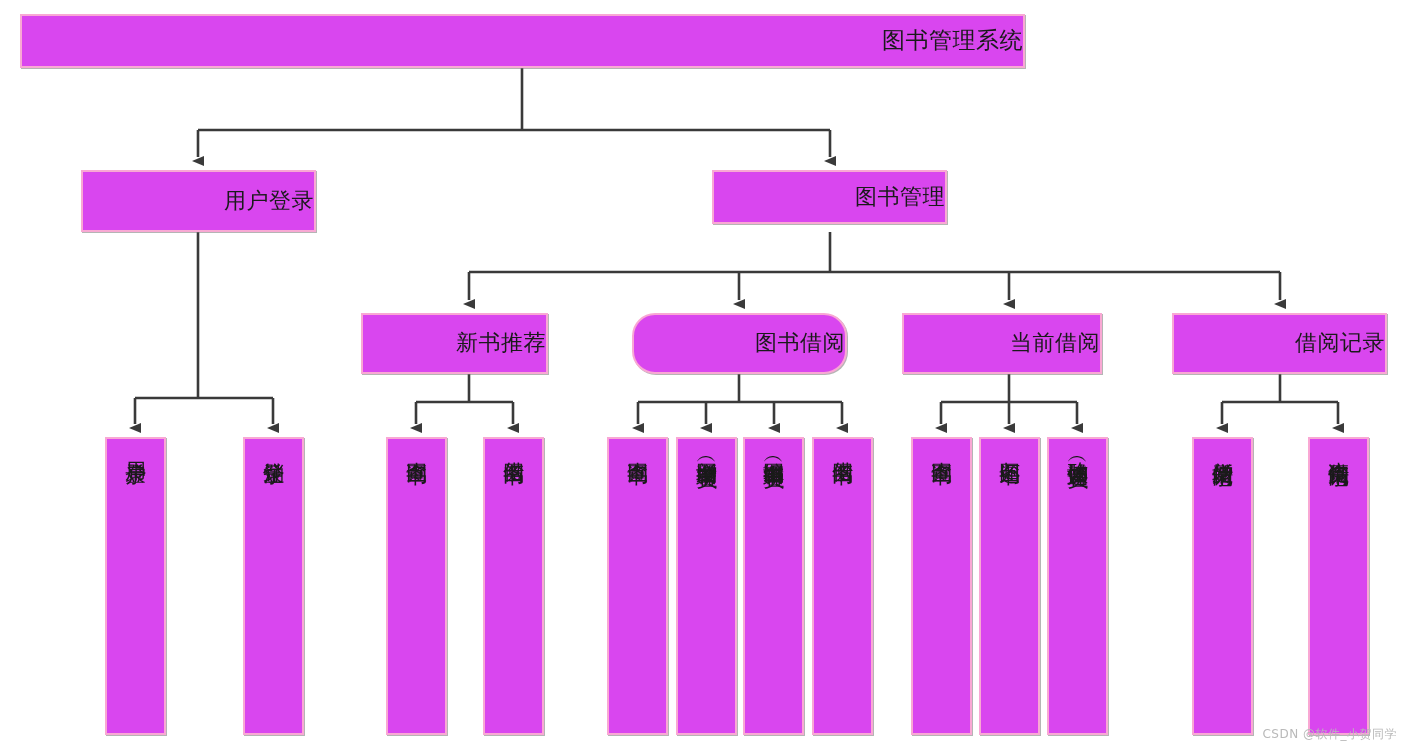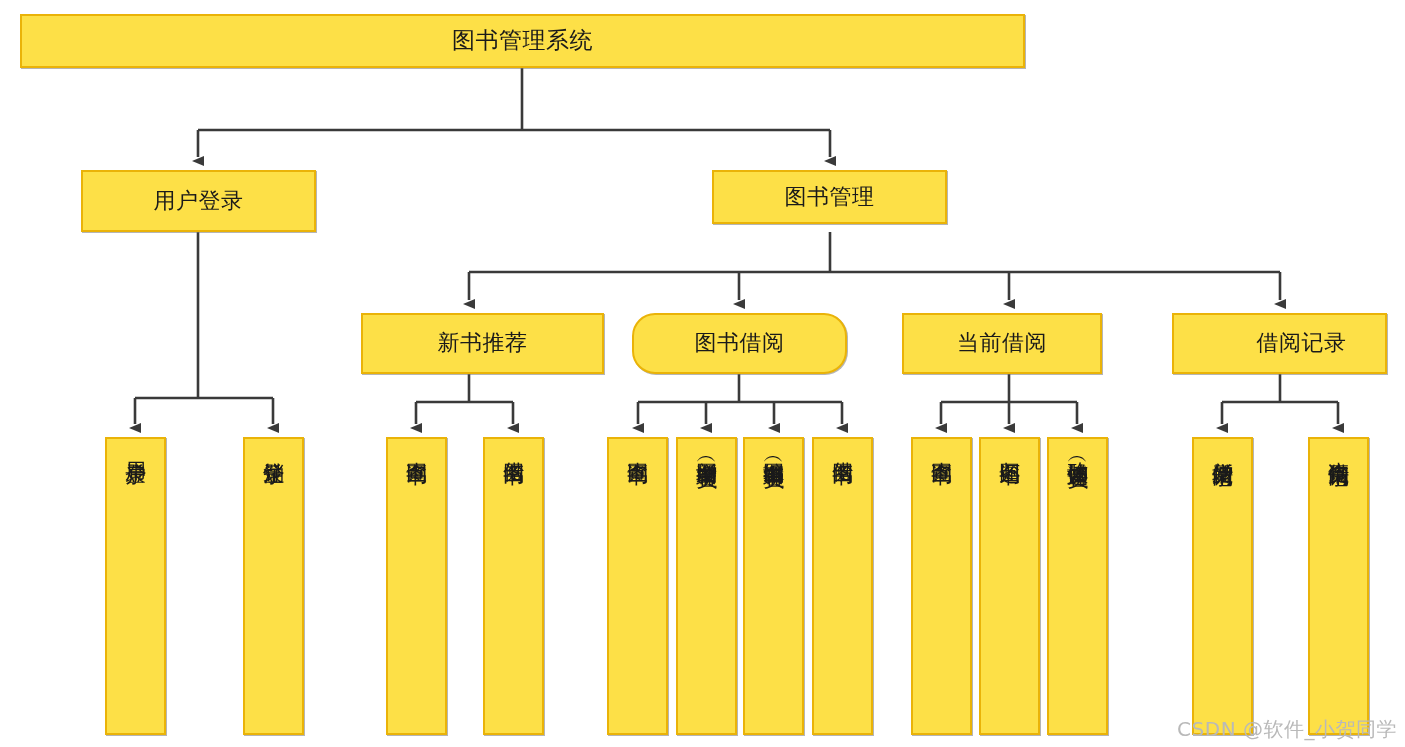--- a/index.html
+++ b/index.html
@@ -20,25 +20,25 @@
   #edges {
     position: absolute;
     left: 0;
     top: 0;
     width: 1405px;
     height: 747px;
   }
   .node {
     position: absolute;
     box-sizing: border-box;
-    border: 2px solid #eab308;
-    background: #fde047;
+    border: 2px solid #f9a8d4;
+    background: #d946ef;
     display: flex;
     align-items: center;
-    justify-content: center;
+    justify-content: flex-end;
     color: #1a1a1a;
     box-shadow: 1px 1px 0 rgba(120,120,120,0.55);
   }
   .node .label {
     display: block;
     text-align: center;
     line-height: 1.12;
   }
   .node.horizontal .label {
     font-size: 22px;
@@ -58,21 +58,21 @@
     font-size: 21px;
     line-height: 1.06;
     letter-spacing: 1px;
     white-space: nowrap;
     margin: 0 auto;
   }
   #watermark {
     position: absolute;
     right: 8px;
     bottom: 4px;
-    font-size: 20px;
+    font-size: 12px;
     color: #b9b9b9;
     letter-spacing: 0.5px;
     white-space: nowrap;
     pointer-events: none;
   }
 </style>
 </head>
 <body>
 
 <div id="canvas">
@@ -131,21 +131,21 @@
     <span class="label">图书管理系统</span>
   </div>
 
   <div class="node horizontal" style="left:81px; top:170px; width:235px; height:62px;">
     <span class="label">用户登录</span>
   </div>
   <div class="node horizontal" style="left:712px; top:170px; width:235px; height:54px;">
     <span class="label">图书管理</span>
   </div>
 
-  <div class="node horizontal" style="left:361px; top:313px; width:243px; height:61px;">
+  <div class="node horizontal" style="left:361px; top:313px; width:187px; height:61px;">
     <span class="label">新书推荐</span>
   </div>
   <div class="node horizontal" style="left:632px; top:313px; width:215px; height:61px;border-radius:23px;">
     <span class="label">图书借阅</span>
   </div>
   <div class="node horizontal" style="left:902px; top:313px; width:200px; height:61px;">
     <span class="label">当前借阅</span>
   </div>
   <div class="node horizontal" style="left:1172px; top:313px; width:215px; height:61px;padding-left:44px;">
     <span class="label">借阅记录</span>

